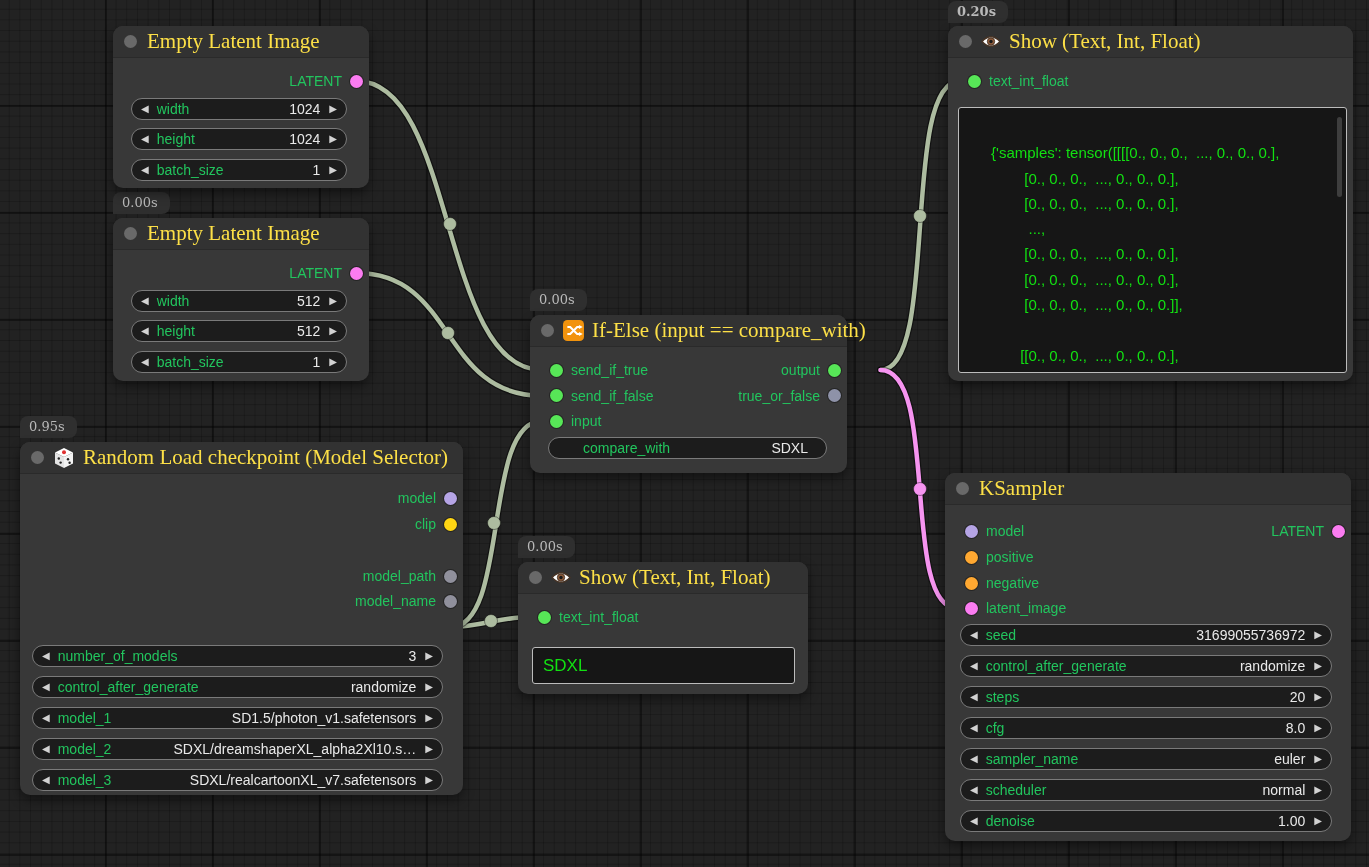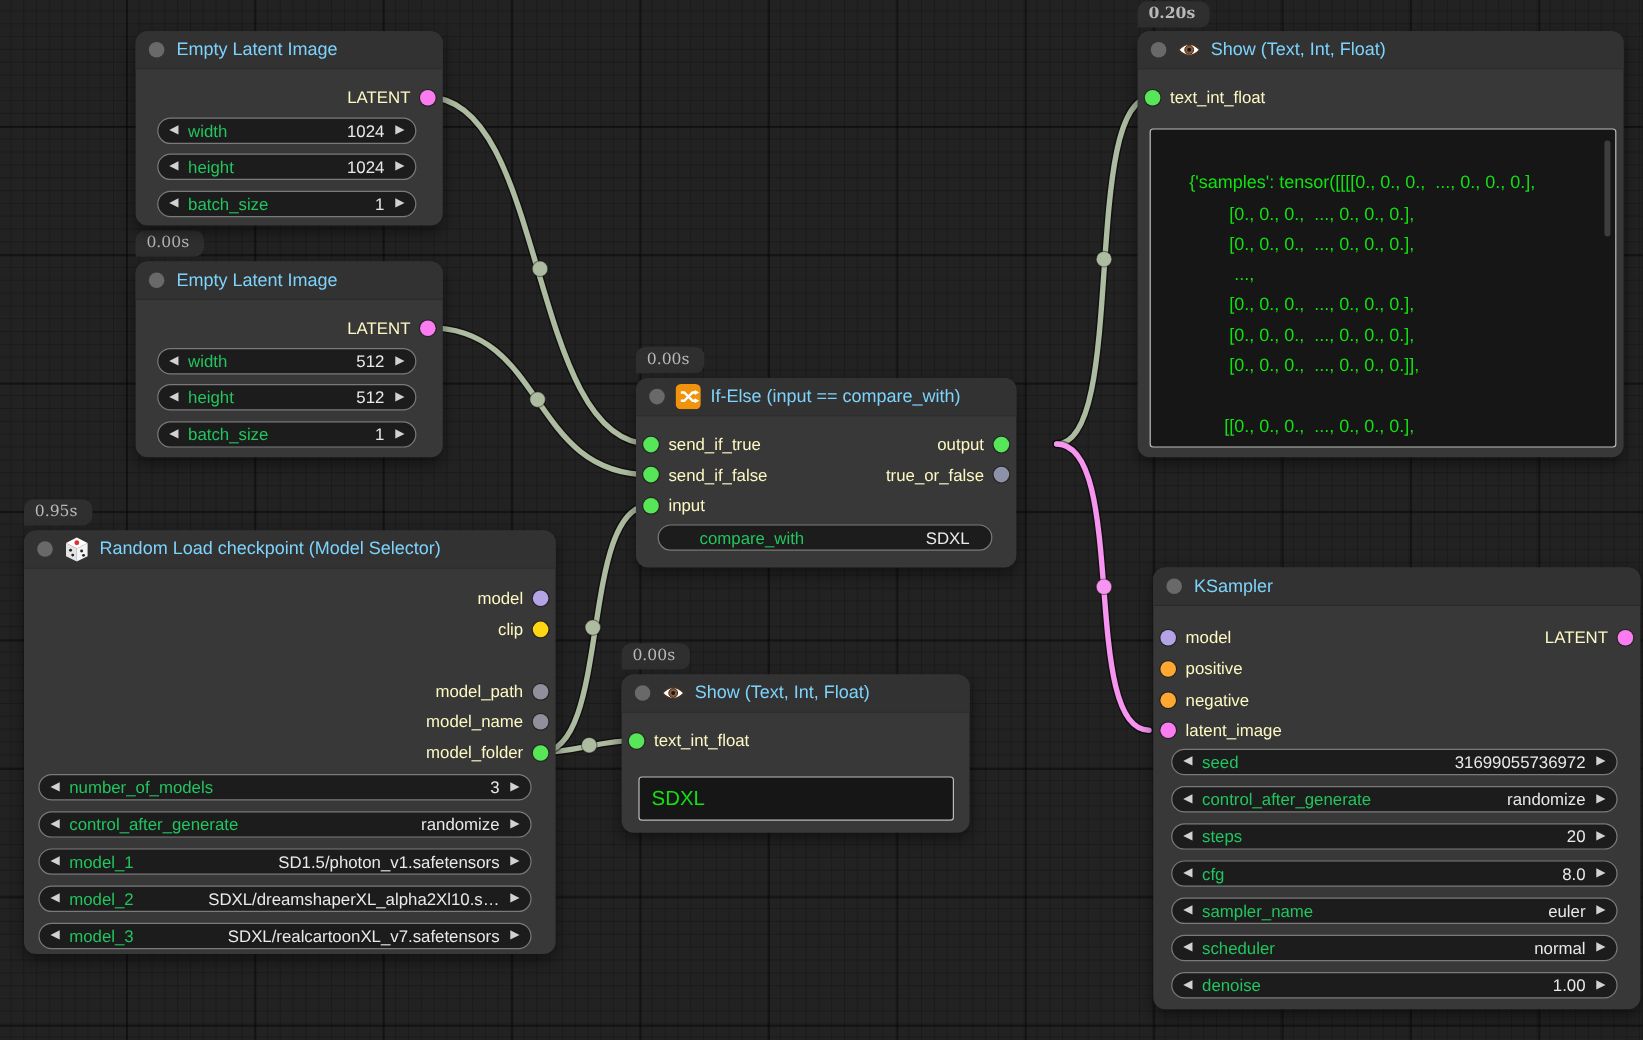--- a/index.html
+++ b/index.html
@@ -25,29 +25,29 @@
     position:absolute;z-index:3;background:#383838;border-radius:10px;
     box-shadow:0 5px 12px rgba(0,0,0,0.45);
   }
   .titlebar{
     position:absolute;top:0;left:0;right:0;height:32px;
     background:#323232;border-radius:10px 10px 0 0;
     display:flex;align-items:center;padding-left:11px;box-sizing:border-box;
     border-bottom:1px solid #2a2a2a;
   }
   .collapse-dot{width:13px;height:13px;border-radius:50%;background:#696969;flex:0 0 auto;}
-  .node-title{color:#7dd3fc;font-size:15px;margin-left:10px;white-space:nowrap;}
+  .node-title{color:#fde047;font-size:21px;margin-left:10px;white-space:nowrap;font-family:Liberation Serif, serif;}
   .ticon{margin-left:9px;display:flex;align-items:center;flex:0 0 auto;}
   .ticon + .node-title{margin-left:8px;}
   .srow{position:absolute;left:0;right:0;height:26px;display:flex;align-items:center;}
   .slot{display:flex;align-items:center;gap:8px;}
-  .slot.in{padding-left:6px;}
+  .slot.in{padding-left:20px;}
   .slot.out{margin-left:auto;padding-right:6px;}
   .dot{width:13px;height:13px;border-radius:50%;box-shadow:0 0 0 1px rgba(0,0,0,0.35);flex:0 0 auto;}
-  .slabel{color:#fef9c3;font-size:14px;white-space:nowrap;}
+  .slabel{color:#22c55e;font-size:14px;white-space:nowrap;}
   .widget{
     position:absolute;height:22px;background:#1c1c1c;border:1px solid #7a7a7a;
     border-radius:12px;display:flex;align-items:center;box-sizing:border-box;
     padding:0 9px;color:#c9c9c9;font-size:14px;
   }
   .arr{font-size:10px;color:#d2d2d2;flex:0 0 auto;line-height:1;}
   .wname{margin-left:8px;white-space:nowrap;color:#22c55e;}
   .wval{margin-left:auto;margin-right:9px;color:#e9e9e9;white-space:nowrap;}
   .widget.noarrow{padding:0 18px;}
   .widget.noarrow .wname{margin-left:16px;text-align:right;}
@@ -238,26 +238,20 @@
         <span class="slabel">model_path</span>
         <span class="dot" style="background-color: rgb(144, 144, 156);"></span>
       </div>
     </div>
     <div class="srow" style="top:146px;">
       <div class="slot out">
         <span class="slabel">model_name</span>
         <span class="dot" style="background-color: rgb(144, 144, 156);"></span>
       </div>
     </div>
-    <div class="srow" style="top:172px;">
-      <div class="slot out">
-        <span class="slabel">model_folder</span>
-        <span class="dot" style="background-color: rgb(87, 230, 87);"></span>
-      </div>
-    </div>
     <div class="widget" style="top:203px;left:12px;right:20px;">
       <span class="arr">◀</span>
       <span class="wname">number_of_models</span>
       <span class="wval">3</span>
       <span class="arr">▶</span>
     </div>
     <div class="widget" style="top:234px;left:12px;right:20px;">
       <span class="arr">◀</span>
       <span class="wname">control_after_generate</span>
       <span class="wval">randomize</span>
@@ -330,21 +324,21 @@
               [0., 0., 0.,  ..., 0., 0., 0.],
               [0., 0., 0.,  ..., 0., 0., 0.],
               [0., 0., 0.,  ..., 0., 0., 0.]],
 
              [[0., 0., 0.,  ..., 0., 0., 0.],
               [0., 0., 0.,  ..., 0., 0., 0.],</span>
       <span class="scroll-thumb"></span>
     </div>
   </div>
 
-  <div class="node" style="left:945px;top:473px;width:406px;height:368px;margin-left:16px;">
+  <div class="node" style="left:945px;top:473px;width:406px;height:368px;">
     <div class="titlebar">
       <span class="collapse-dot"></span>
       <span class="node-title">KSampler</span>
     </div>
     <div class="srow" style="top:45px;">
       <div class="slot in">
         <span class="dot" style="background-color: rgb(181, 164, 229);"></span>
         <span class="slabel">model</span>
       </div>
       <div class="slot out">

